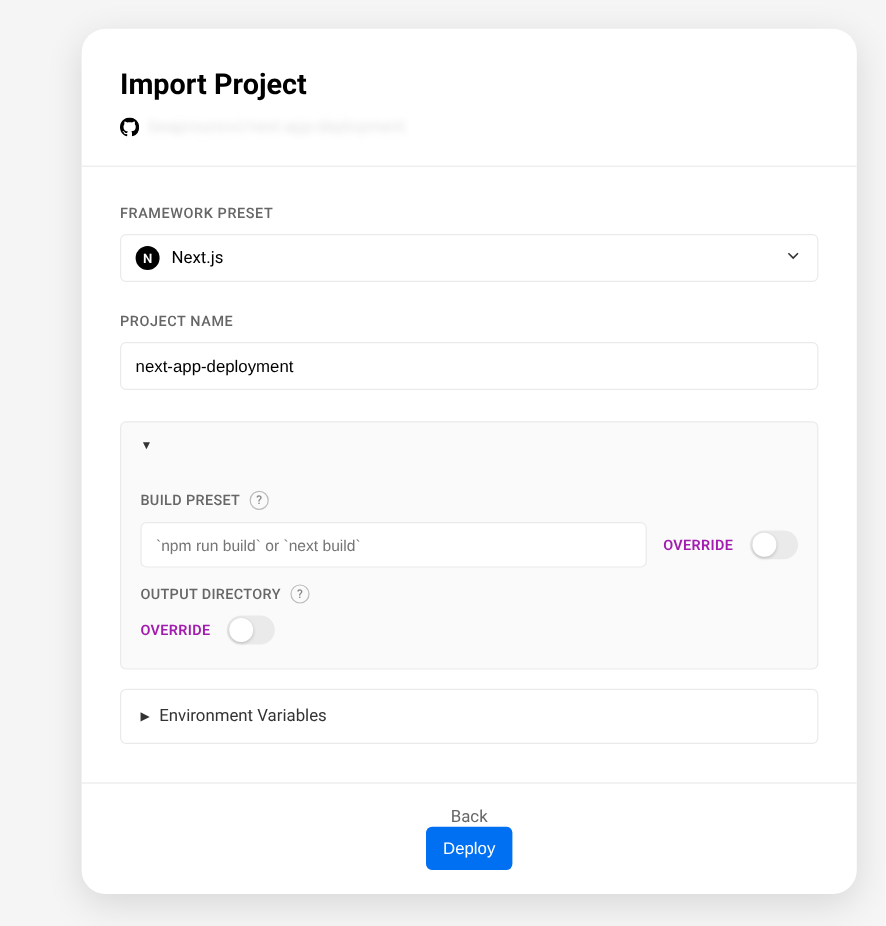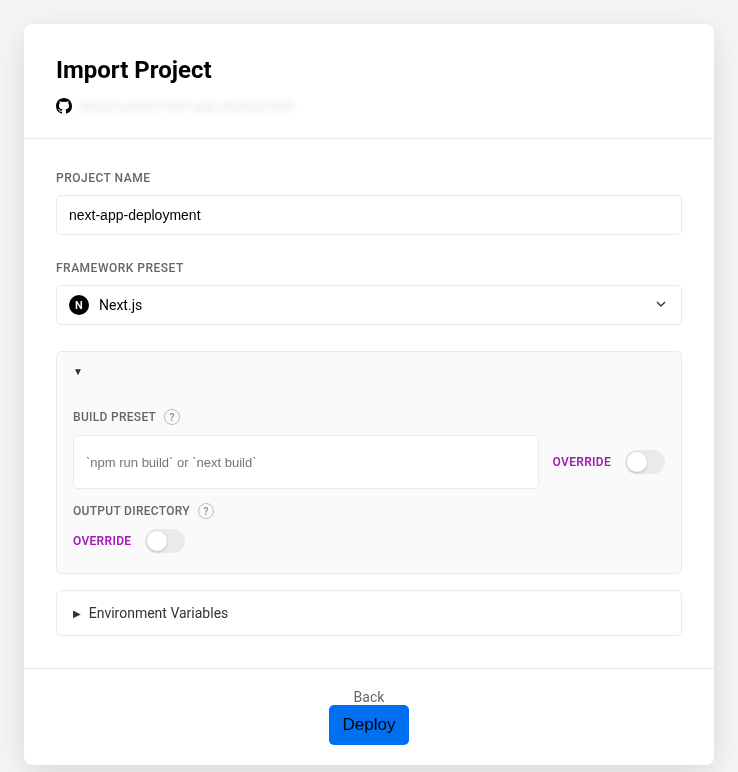--- a/index.html
+++ b/index.html
@@ -5,23 +5,24 @@
     * { box-sizing: border-box; margin: 0; padding: 0; }
     body {
       font-family: -apple-system, BlinkMacSystemFont, "Segoe UI", Roboto, Helvetica, Arial, sans-serif;
       background: #f5f5f5;
       padding: 24px;
       width: 738px;
       height: 772px;
     }
     .card {
       background: #fff;
-      border-radius: 8px;
+      border-radius: 20px;
       box-shadow: 0 8px 30px rgba(0,0,0,0.12);
       overflow: hidden;
+      margin-left: 44px;
     }
     .header {
       padding: 32px 32px 24px 32px;
       border-bottom: 1px solid #eaeaea;
     }
     .title {
       font-size: 24px;
       font-weight: 700;
       color: #000;
       margin-bottom: 14px;
@@ -120,21 +121,21 @@
       font-size: 10px; color: #888;
       cursor: help;
     }
     .row {
       display: flex;
       align-items: center;
       gap: 14px;
     }
     .row .disabled-input {
       flex: 1;
-      height: 54px;
+      height: 38px;
       border: 1px solid #eaeaea;
       border-radius: 5px;
       padding: 0 12px;
       font-size: 13px;
       color: #999;
       background: #fff;
       outline: none;
     }
     .override-label {
       font-size: 12px;
@@ -177,25 +178,25 @@
       justify-content: space-between;
       flex-direction: column;
     }
     .back-link {
       font-size: 14px;
       color: #666;
       cursor: pointer;
     }
     .deploy-btn {
       background: #0070f3;
-      color: #000000;
+      color: #ffffff;
       border: none;
       border-radius: 5px;
       padding: 10px 14px;
-      font-size: 17px;
+      font-size: 14px;
       font-weight: 500;
       cursor: pointer;
     }
     .triangle-down { font-size: 10px; color: #333; }
     .triangle-right { font-size: 10px; color: #333; }
   </style>
 </head>
 <body>
 
 <div class="card">
@@ -208,39 +209,39 @@
             <path d="M8 0C3.58 0 0 3.58 0 8c0 3.54 2.29 6.53 5.47 7.59.4.07.55-.17.55-.38 0-.19-.01-.82-.01-1.49-2.01.37-2.53-.49-2.69-.94-.09-.23-.48-.94-.82-1.13-.28-.15-.68-.52-.01-.53.63-.01 1.08.58 1.23.82.72 1.21 1.87.87 2.33.66.07-.52.28-.87.51-1.07-1.78-.2-3.64-.89-3.64-3.95 0-.87.31-1.59.82-2.15-.08-.2-.36-1.02.08-2.12 0 0 .67-.21 2.2.82.64-.18 1.32-.27 2-.27.68 0 1.36.09 2 .27 1.53-1.04 2.2-.82 2.2-.82.44 1.1.16 1.92.08 2.12.51.56.82 1.27.82 2.15 0 3.07-1.87 3.75-3.65 3.95.29.25.54.73.54 1.48 0 1.07-.01 1.93-.01 2.2 0 .21.15.46.55.38A8.013 8.013 0 0016 8c0-4.42-3.58-8-8-8z"></path>
           </svg>
       </span>
       <span class="repo-text">beaprounovi/next-app-deployment</span>
     </div>
   </div>
 
   <div class="body">
 
     <div class="section-gap">
-      <div class="field-label">PROJECT NAME</div>
-      <input class="text-input" type="text" value="next-app-deployment" style="">
-    </div>
-
-    <div class="section-gap">
       <div class="field-label">FRAMEWORK PRESET</div>
       <div class="select">
         <div class="select-left">
           <span class="nextjs-icon">N</span>
           <span>Next.js</span>
         </div>
         <span>
           <svg class="chevron" viewBox="0 0 24 24" fill="none" stroke="#333" stroke-width="2">
               <polyline points="6 9 12 15 18 9"></polyline>
             </svg>
         </span>
       </div>
     </div>
 
+    <div class="section-gap">
+      <div class="field-label">PROJECT NAME</div>
+      <input class="text-input" type="text" value="next-app-deployment" style="">
+    </div>
+
     <div class="panel">
       <div class="panel-header">
         <span class="triangle-down">▼</span>
       </div>
       <div class="panel-body">
 
         <div class="sub-label">
           <span>BUILD PRESET</span>
           <span class="help-icon">?</span>
         </div>

